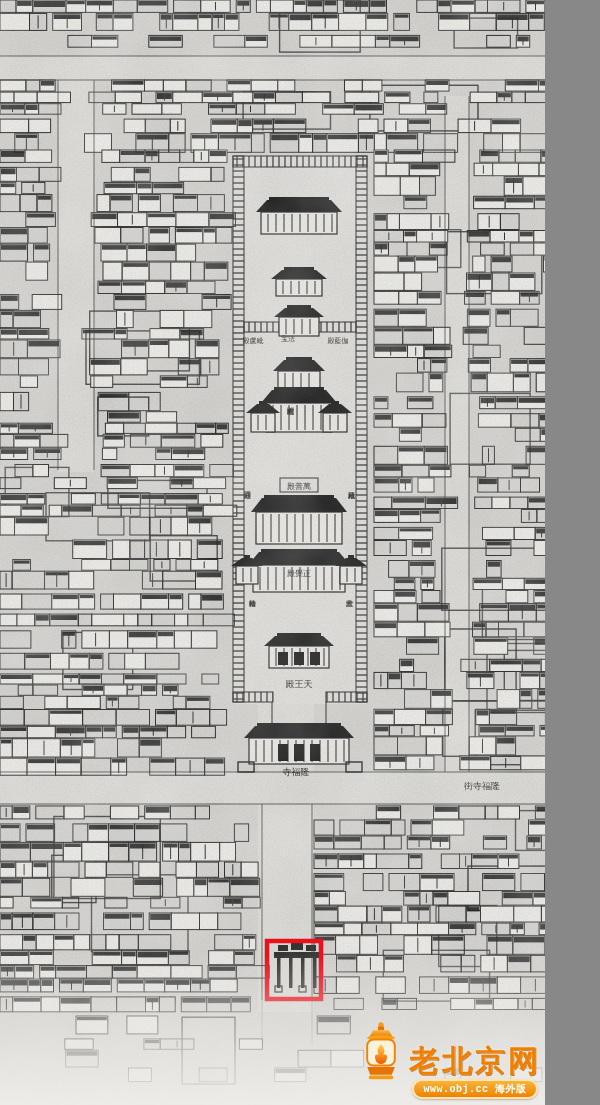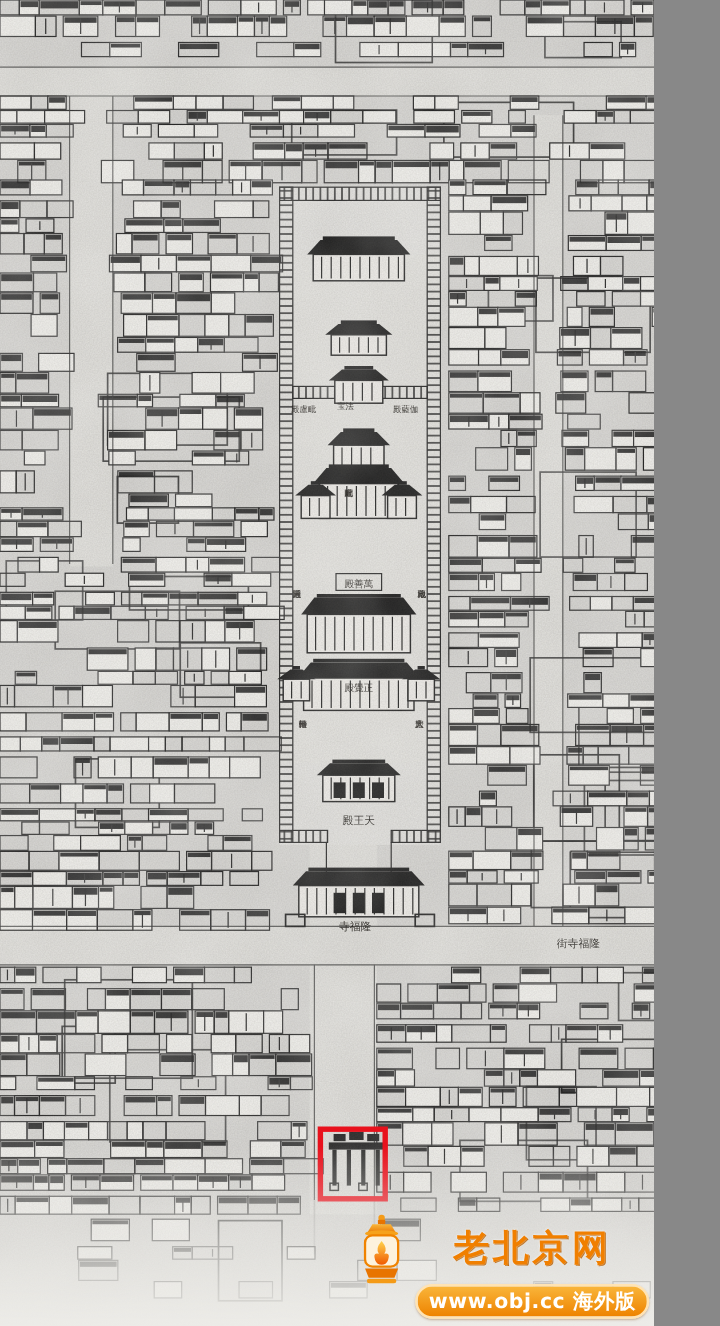--- a/index.html
+++ b/index.html
@@ -5,26 +5,26 @@
   html,body{margin:0;padding:0;background:#888;}
   .stage{position:relative;width:545px;height:1105px;overflow:hidden;
          background:#d5d4d1;font-family:"DejaVu Sans",sans-serif;}
   svg{display:block;}
   .lbl{font-family:"DejaVu Sans",sans-serif;fill:#16130f;opacity:.93;}
   .v{writing-mode:vertical-rl;}
   .fade{position:absolute;left:0;bottom:0;width:600px;height:150px;
         background:linear-gradient(to bottom,rgba(233,232,228,0) 0%,rgba(235,234,230,.75) 70%,rgba(238,237,233,.95) 100%);
         pointer-events:none;}
   .watermark{position:absolute;right:4px;bottom:6px;display:flex;align-items:center;gap:5px;z-index:5;}
-  .wm-col{display:flex;flex-direction:column;align-items:center;gap:14px;margin-top:43px;}
+  .wm-col{display:flex;flex-direction:column;align-items:center;gap:3px;margin-top:43px;}
   .wm-title{color:#f07f00;font-weight:bold;font-size:30px;line-height:1;letter-spacing:3px;
             text-shadow:0 0 2px rgba(255,255,255,.9),1px 1px 0 #b75f00;}
   .wm-pill{background:linear-gradient(#f9b53a,#ee8300);border:2px solid #ffe3b3;border-radius:20px;
-           color:#fff;font-size:17px;font-weight:bold;padding:1px 9px;letter-spacing:.5px;
-           box-shadow:0 1px 2px rgba(120,60,0,.35);}
+           color:#fff;font-size:10px;font-weight:bold;padding:1px 9px;letter-spacing:.5px;
+           box-shadow:0 1px 2px rgba(120,60,0,.35);font-family:Liberation Mono, monospace;}
 </style>
 </head>
 <body>
 
 <div class="stage">
 
 <svg id="map" width="600" height="1105" viewBox="0 0 600 1105">
   <defs>
     <pattern id="ticksV" width="6" height="11" patternUnits="userSpaceOnUse">
       <line x1="3" y1="0" x2="3" y2="11" stroke="#222" stroke-width="1.2"></line>

